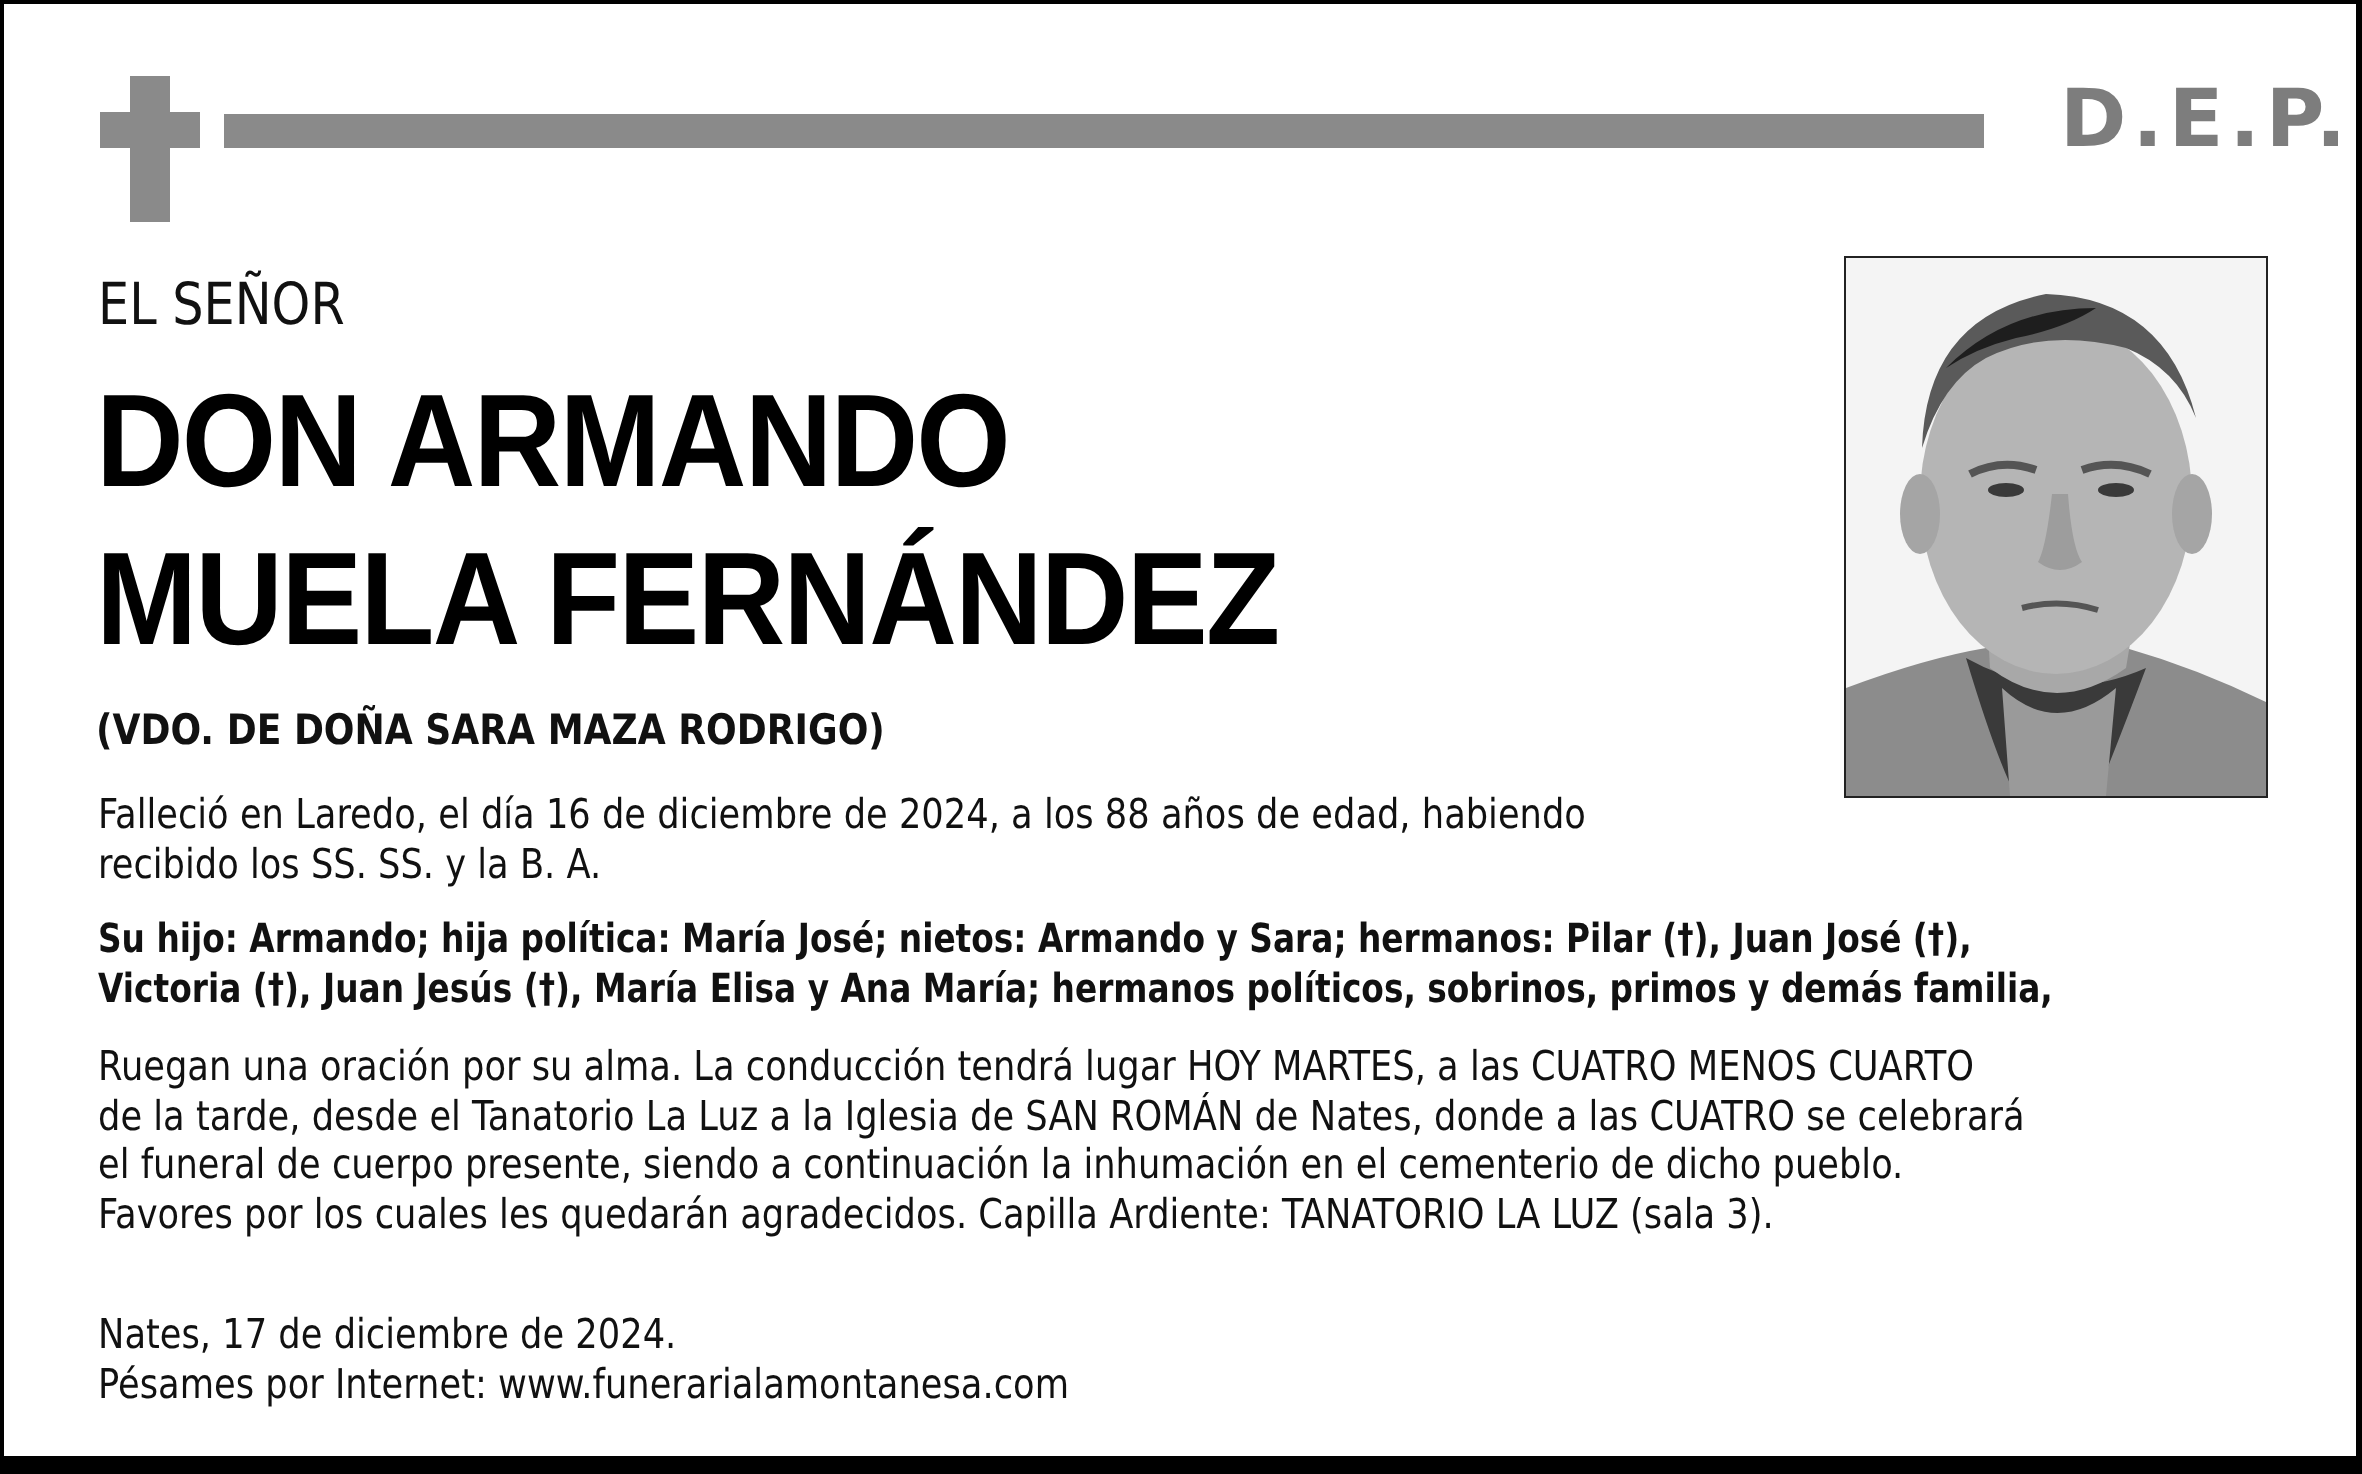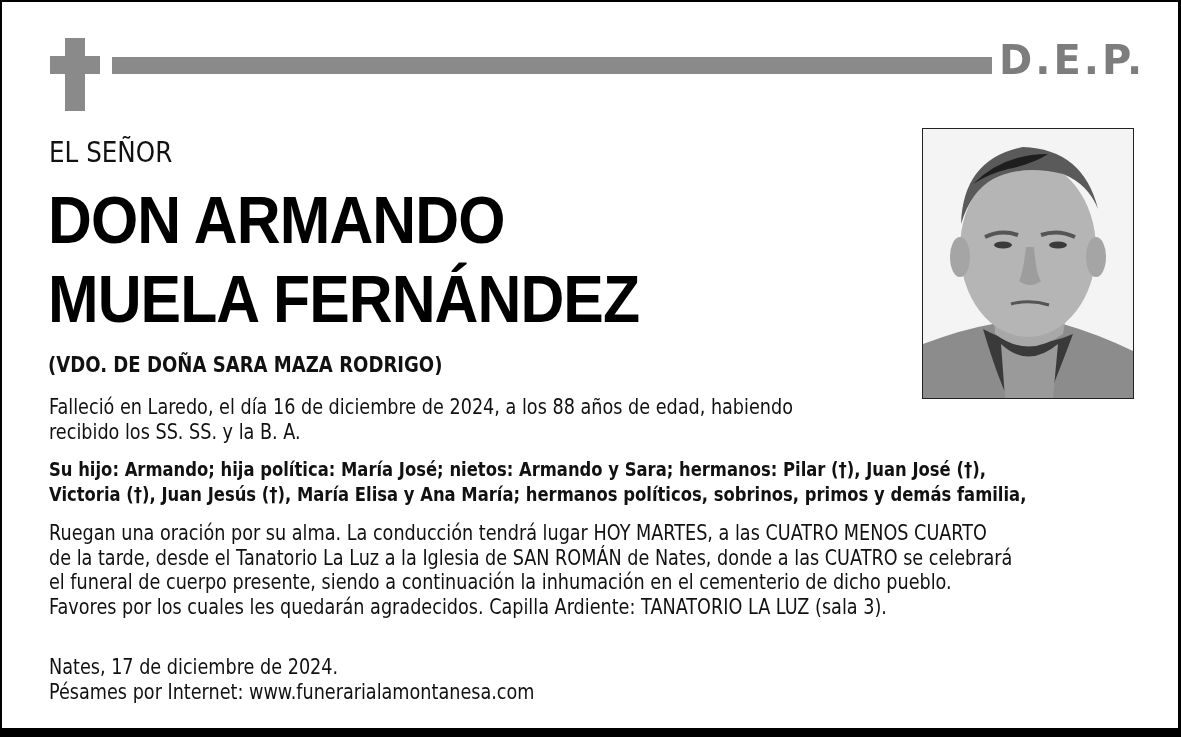--- a/index.html
+++ b/index.html
@@ -40,21 +40,21 @@
       background: #8a8a8a;
     }
     .rule {
       position: absolute;
       left: 110px; top: 55px;
       width: 880px; height: 17px;
       background: #8a8a8a;
     }
     .dep {
       position: absolute;
-      left: 997px; top: 38px;
+      left: 1028px; top: 38px;
       font-family: "DejaVu Sans", sans-serif;
       font-weight: bold;
       font-size: 40px;
       line-height: 40px;
       letter-spacing: 3px;
       color: #7d7d7d;
     }
     
     .honorific {
       position: absolute;

